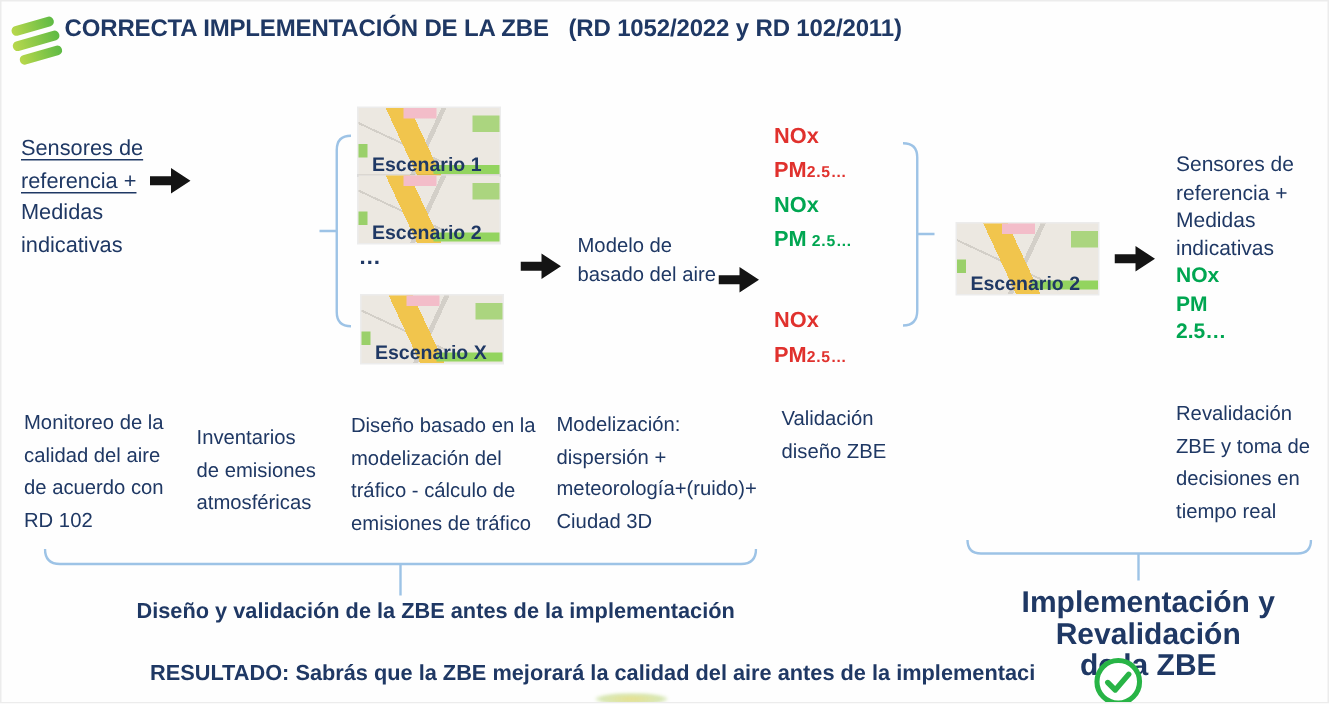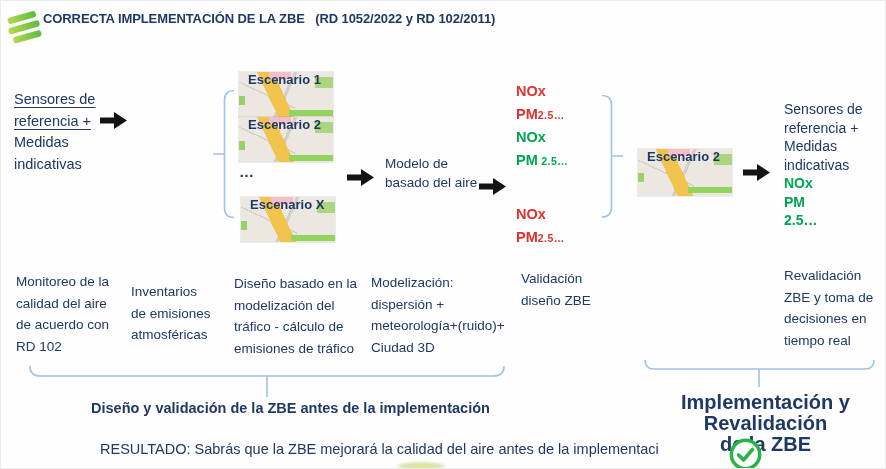--- a/index.html
+++ b/index.html
@@ -7,62 +7,62 @@
     position:relative;width:886px;height:469px;background:#fefefe;
     font-family:"Liberation Sans","DejaVu Sans",sans-serif;
     color:#1F3864;overflow:hidden;border:1px solid #ececec;box-sizing:border-box;
   }
   .abs{position:absolute;}
   .pre{white-space:pre-line;}
   .u{text-decoration:underline;text-underline-offset:3px;}
   .red{color:#E0312D;}
   .green{color:#00A651;}
 
-  #title{left:42px;top:10px;font-size:13px;font-weight:bold;white-space:pre;letter-spacing:-0.1px;}
+  #title{left:42px;top:10px;font-size:16px;font-weight:bold;white-space:pre;letter-spacing:-0.1px;}
 
   .txtblock{font-size:14.5px;line-height:21.5px;}
   .txtblock span{display:block;}
 
   #sensors-left{left:13px;top:88px;}
   #emissions{left:129px;top:76px;}
 
   #model-label{left:384px;top:153px;font-size:13.5px;line-height:19px;width:110px;}
 
   .poll{font-weight:bold;font-size:14.5px;line-height:22px;}
   .poll .sub{font-size:10.5px;letter-spacing:0.5px;white-space:pre;}
   #poll-top{left:515px;top:79px;}
   #poll-bottom{left:515px;top:202px;}
 
   #sensors-right{left:783px;top:99px;font-size:14px;line-height:18.5px;}
   #sensors-right span{display:block;}
   #sensors-right .pollline{font-weight:bold;}
 
   .map{
-    position:absolute;width:94px;height:45px;display:flex;align-items:flex-start;
+    position:absolute;width:94px;height:45px;display:flex;align-items:flex-end;
     box-shadow:0 0 0 1px rgba(0,0,0,0.07);
     background:
       linear-gradient(#f3bdc9,#f3bdc9) 30px 0/22px 7px no-repeat,
       linear-gradient(#abd57f,#abd57f) 76px 5px/18px 11px no-repeat,
       linear-gradient(#93d45f,#93d45f) 50px 38px/44px 6px no-repeat,
       linear-gradient(#9ad06a,#9ad06a) 0px 24px/6px 9px no-repeat,
       linear-gradient(245deg, transparent 52%, #f1c54d 52%, #f1c54d 66%, transparent 66%) 0 0/100% 100% no-repeat,
       linear-gradient(115deg, transparent 48%, #d3cfc8 48%, #d3cfc8 51%, transparent 51%) 0 0/100% 100% no-repeat,
       linear-gradient(25deg, transparent 48%, #d3cfc8 48%, #d3cfc8 50%, transparent 50%) 0 0/60% 100% no-repeat,
       #ece8e1;
   }
   .map-label{font-weight:bold;font-size:13px;color:#1F3864;padding-left:9px;white-space:nowrap;}
 
   #ellipsis{left:238px;top:162px;font-size:15px;font-weight:bold;letter-spacing:1px;}
 
   .step{font-size:13.5px;line-height:21.5px;}
   .arrow-svg,.brace-svg{position:absolute;}
 
   #label-design{left:90px;top:399px;width:450px;font-weight:bold;font-size:14.5px;}
   #label-impl{left:648px;top:391px;width:233px;text-align:center;font-weight:bold;font-size:20px;line-height:21px;}
-  #result-line{left:99px;top:440px;font-weight:normal;font-size:14.5px;white-space:nowrap;}
+  #result-line{left:99px;top:440px;font-weight:bold;font-size:14.5px;white-space:nowrap;}
 
   #smudge{left:396px;top:461px;width:48px;height:8px;
     background:radial-gradient(ellipse at center,rgba(228,218,120,0.85),rgba(170,205,95,0.45) 60%,transparent 78%);
     filter:blur(1px);}
 </style>
 </head>
 <body>
 
 <div id="stage">
 

